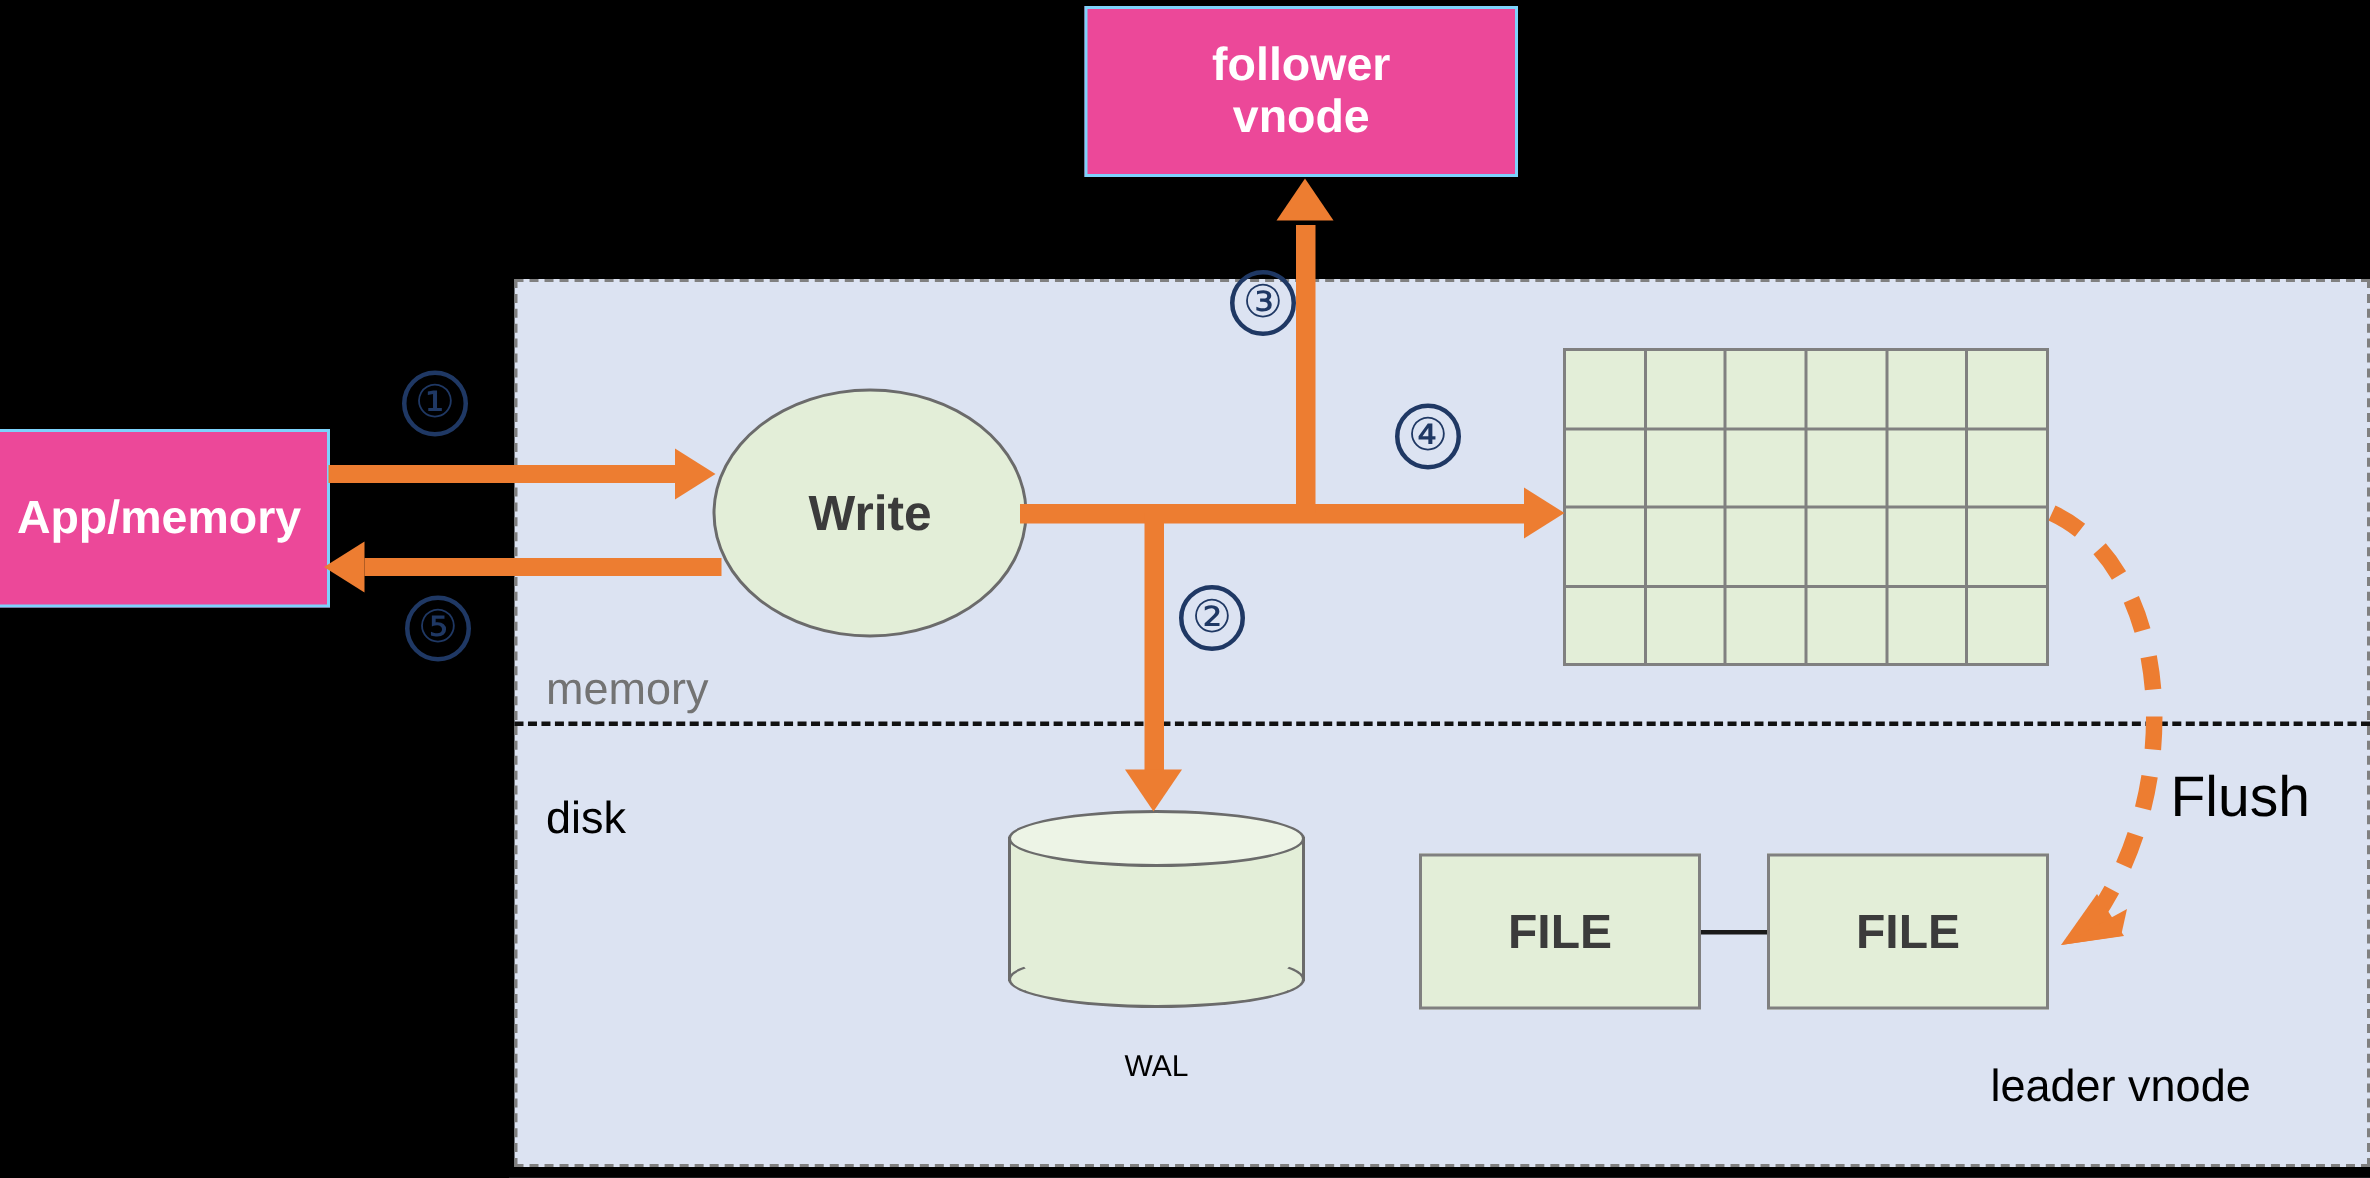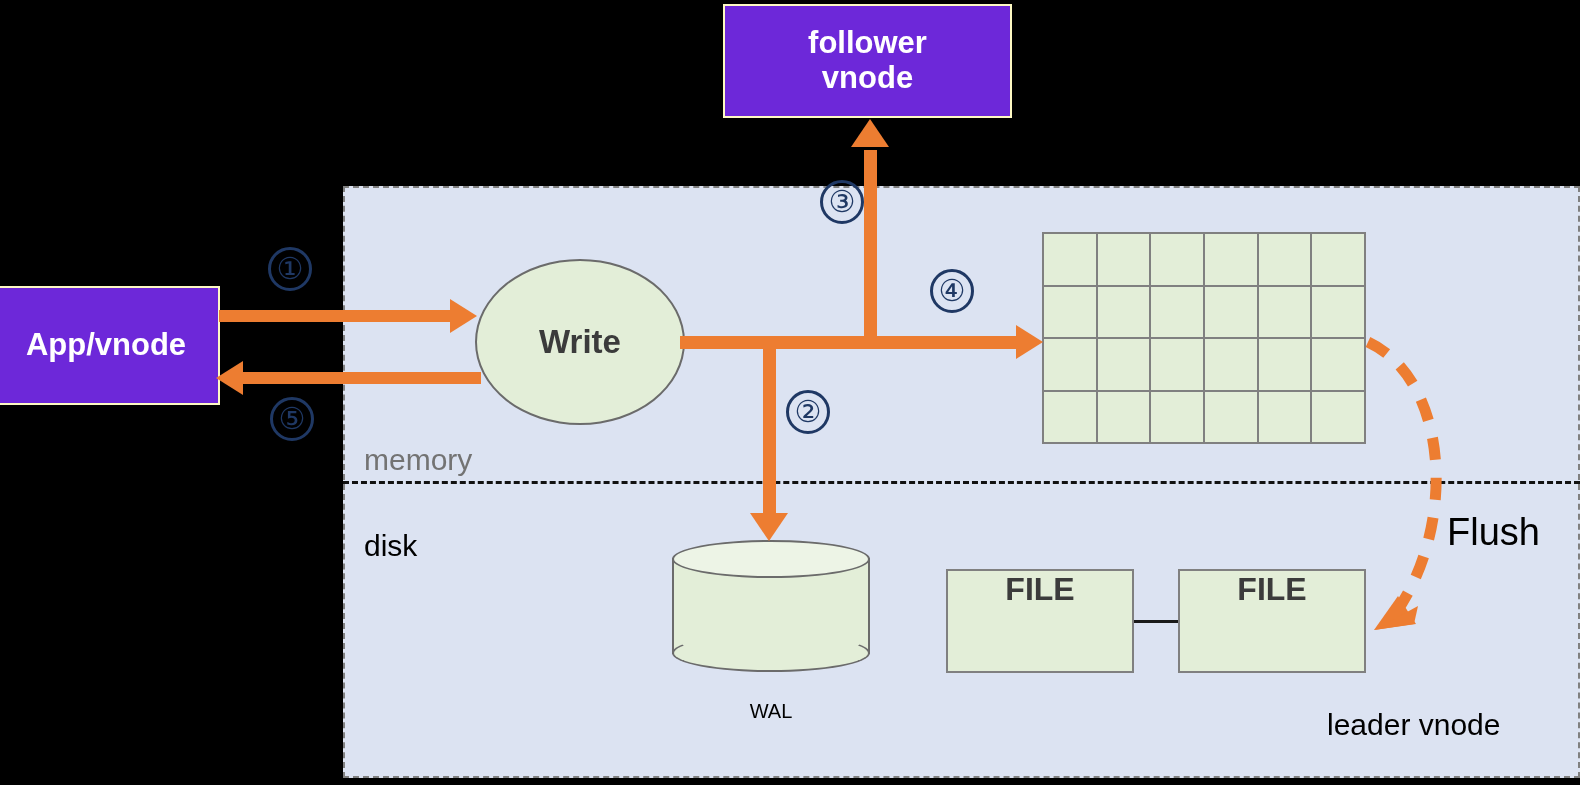--- a/index.html
+++ b/index.html
@@ -5,21 +5,21 @@
   html,body{margin:0;padding:0;background:#000;}
   body{width:1580px;height:785px;position:relative;overflow:hidden;
        font-family:"Liberation Sans","DejaVu Sans",sans-serif;}
   .stage{position:absolute;left:0;top:0;width:1580px;height:785px;background:#000;}
 
   
   .panel{position:absolute;left:343px;top:186px;width:1237px;height:592px;
          background:#dce3f2;border:2px dashed #808080;box-sizing:border-box;}
 
   
-  .bluebox{position:absolute;background:#6d28d9;border:2px solid #fef9c3;
+  .bluebox{position:absolute;background:#ec4899;border:2px solid #7dd3fc;
            box-sizing:border-box;display:flex;align-items:center;justify-content:center;
            color:#ffffff;font-weight:bold;text-align:center;line-height:1.12;}
   #follower-vnode{left:723px;top:4px;width:289px;height:114px;font-size:31px;}
   #app-taosc{left:-8px;top:286px;width:228px;height:119px;font-size:31px;}
 
   
   #write-node{position:absolute;left:475px;top:259px;width:210px;height:166px;
       background:#e3eed8;border:2px solid #6b6b6b;border-radius:50%;
       display:flex;align-items:center;justify-content:center;
       color:#3b3b3b;font-size:33px;font-weight:bold;box-sizing:border-box;text-align:center;}
@@ -38,21 +38,21 @@
   #wal-cylinder .top{position:absolute;left:0;top:0;width:100%;height:38px;
       background:#edf4e6;border:2px solid #6b6b6b;border-radius:50%;box-sizing:border-box;}
   #wal-cylinder .bottom{position:absolute;left:0;bottom:0;width:100%;height:38px;
       background:#e3eed8;border:2px solid #6b6b6b;border-radius:50%;box-sizing:border-box;
       border-top-color:transparent;}
   #wal-label{position:absolute;left:672px;top:700px;width:198px;text-align:center;
       font-size:20px;color:#000;}
 
   
   .filebox{position:absolute;background:#e3eed8;border:2px solid #808080;box-sizing:border-box;
-      display:flex;align-items:flex-start;justify-content:center;
+      display:flex;align-items:center;justify-content:center;
       color:#3b3b3b;font-size:32px;font-weight:bold;}
   #file-box-1{left:946px;top:569px;width:188px;height:104px;}
   #file-box-2{left:1178px;top:569px;width:188px;height:104px;}
   #file-connector{position:absolute;left:1134px;top:620px;width:44px;height:3px;background:#1a1a1a;}
 
   
   #memdisk-divider{position:absolute;left:343px;top:481px;width:1237px;height:0;
       border-top:3px dashed #111;}
   #memory-label{position:absolute;left:364px;top:443px;font-size:30px;color:#737373;}
   #disk-label{position:absolute;left:364px;top:488px;font-size:30px;color:#000;margin-top:41px;}
@@ -95,21 +95,21 @@
   <div id="disk-label">disk</div>
 
   <div id="follower-vnode" class="bluebox">
     <div>
       <div>follower</div>
       <div>vnode</div>
     </div>
   </div>
 
   <div id="app-taosc" class="bluebox">
-    <span>App/vnode</span>
+    <span>App/memory</span>
   </div>
 
   <div id="write-node">
     <span>Write</span>
   </div>
 
   <div id="memtable-grid">
     <div class="cell"></div>
     <div class="cell"></div>
     <div class="cell"></div>

